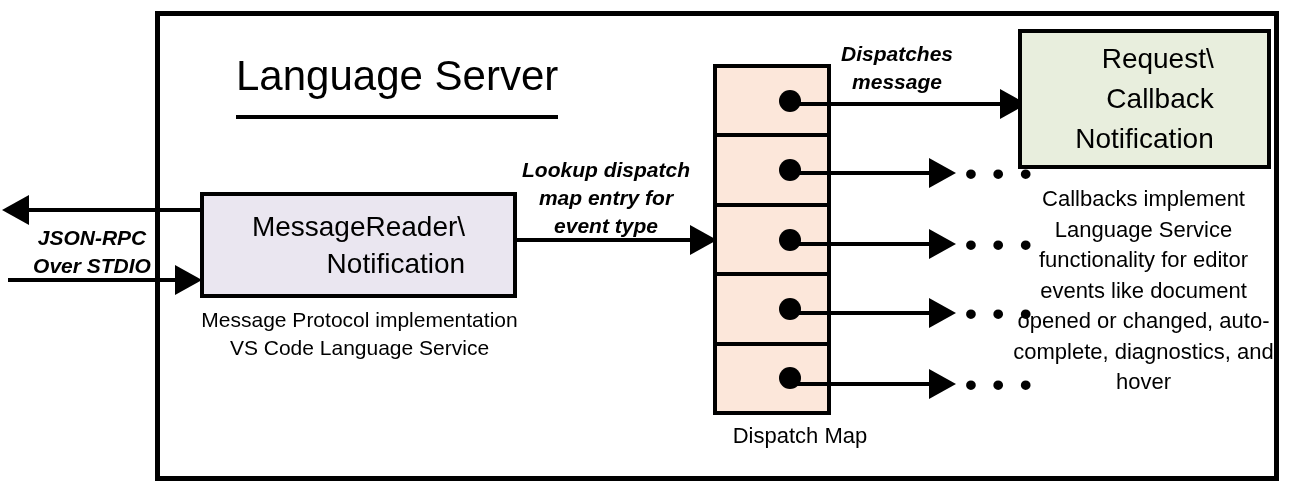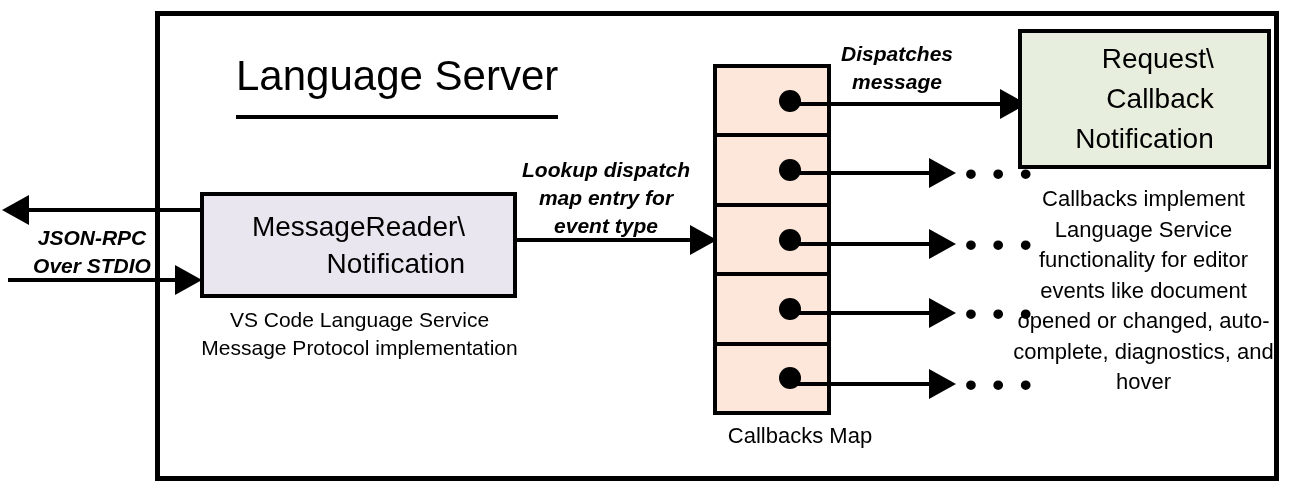--- a/index.html
+++ b/index.html
@@ -152,22 +152,22 @@
   <div class="anno anno-jsonrpc">JSON-RPC
 Over STDIO</div>
 
   <div class="box box-reader">
     <div>
       <div>MessageReader\</div>
       <div>Notification</div>
     </div>
   </div>
   <div class="caption cap-reader">
+    <div>Message Protocol implementation</div>
     <div>VS Code Language Service</div>
-    <div>Message Protocol implementation</div>
   </div>
 
   <div class="hline" style="left:517px;top:238px;width:176px;"></div>
   <div class="arrow-r" style="left:690px;top:225px;"></div>
   <div class="anno anno-lookup">Lookup dispatch
 map entry for
 event type</div>
 
   <div class="dispatch-map">
     <div class="dm-cell">
@@ -180,21 +180,21 @@
       <span class="dm-dot"></span>
     </div>
     <div class="dm-cell">
       <span class="dm-dot"></span>
     </div>
     <div class="dm-cell">
       <span class="dm-dot"></span>
     </div>
   </div>
   <div class="caption cap-dispatch">
-    <div>Callbacks Map</div>
+    <div>Dispatch Map</div>
   </div>
 
   <div class="hline" style="left:785px;top:102px;width:218px;"></div>
   <div class="arrow-r" style="left:1000px;top:89px;"></div>
   <div class="anno anno-dispatches">Dispatches
 message</div>
 
   <div class="hline" style="left:785px;top:171px;width:147px;"></div>
   <div class="arrow-r" style="left:929px;top:158px;"></div>
   <div class="ellipsis" style="left:965px;top:163px;">• • •</div>

